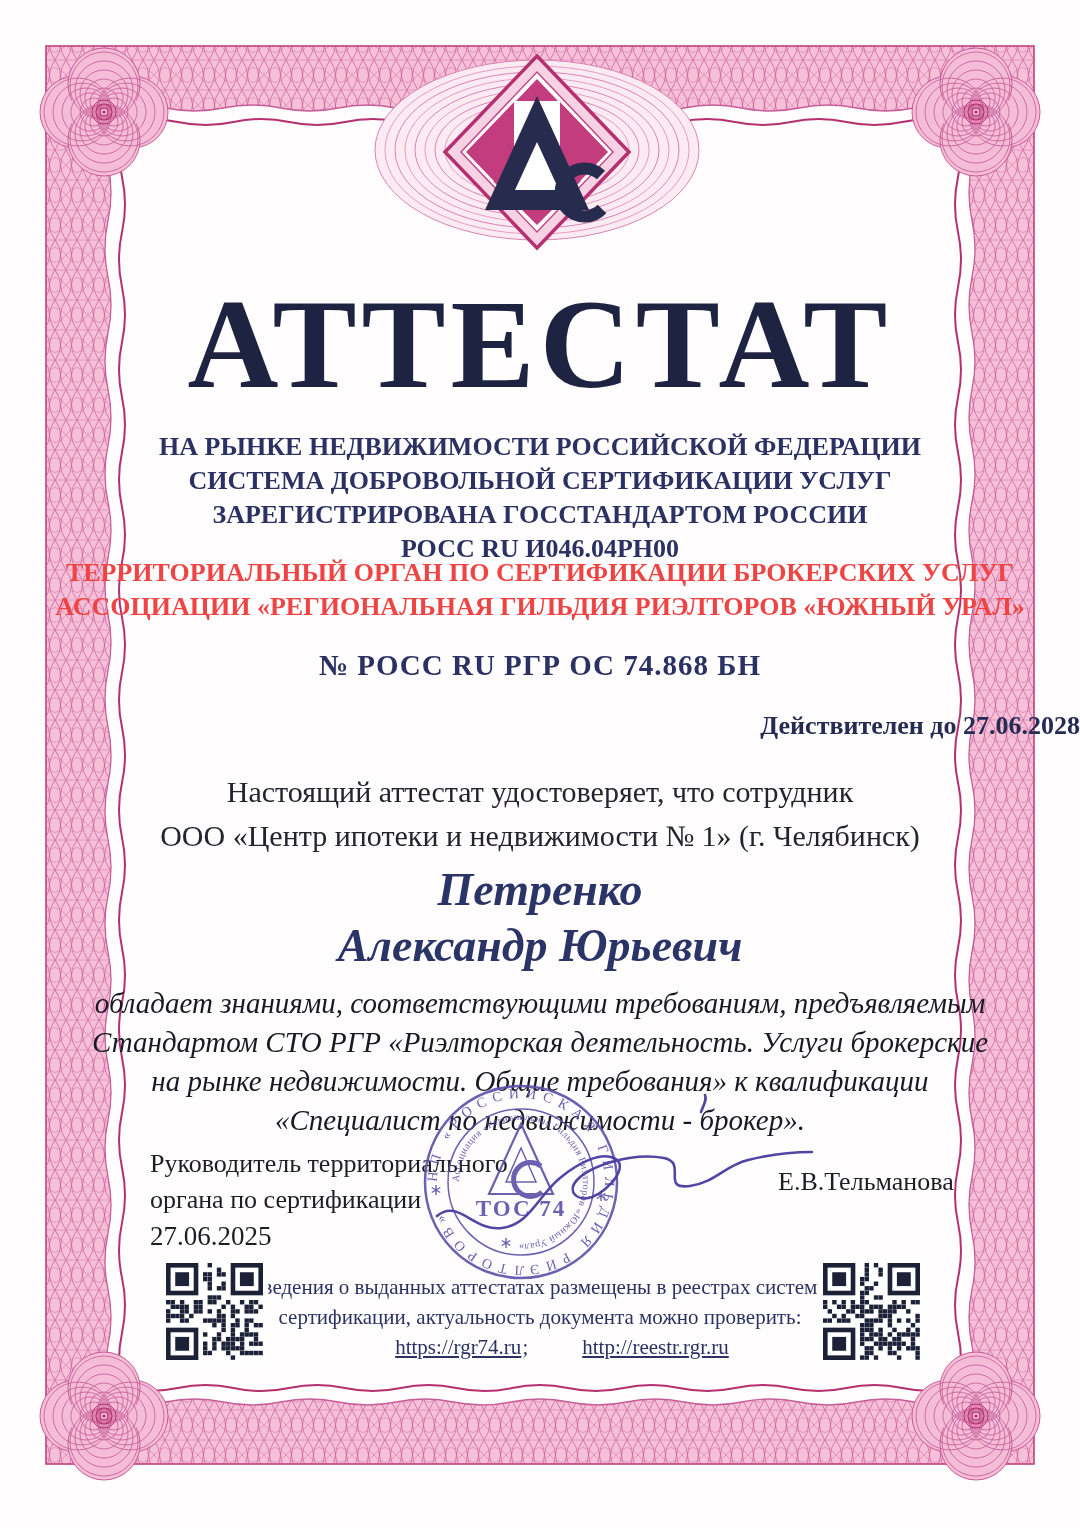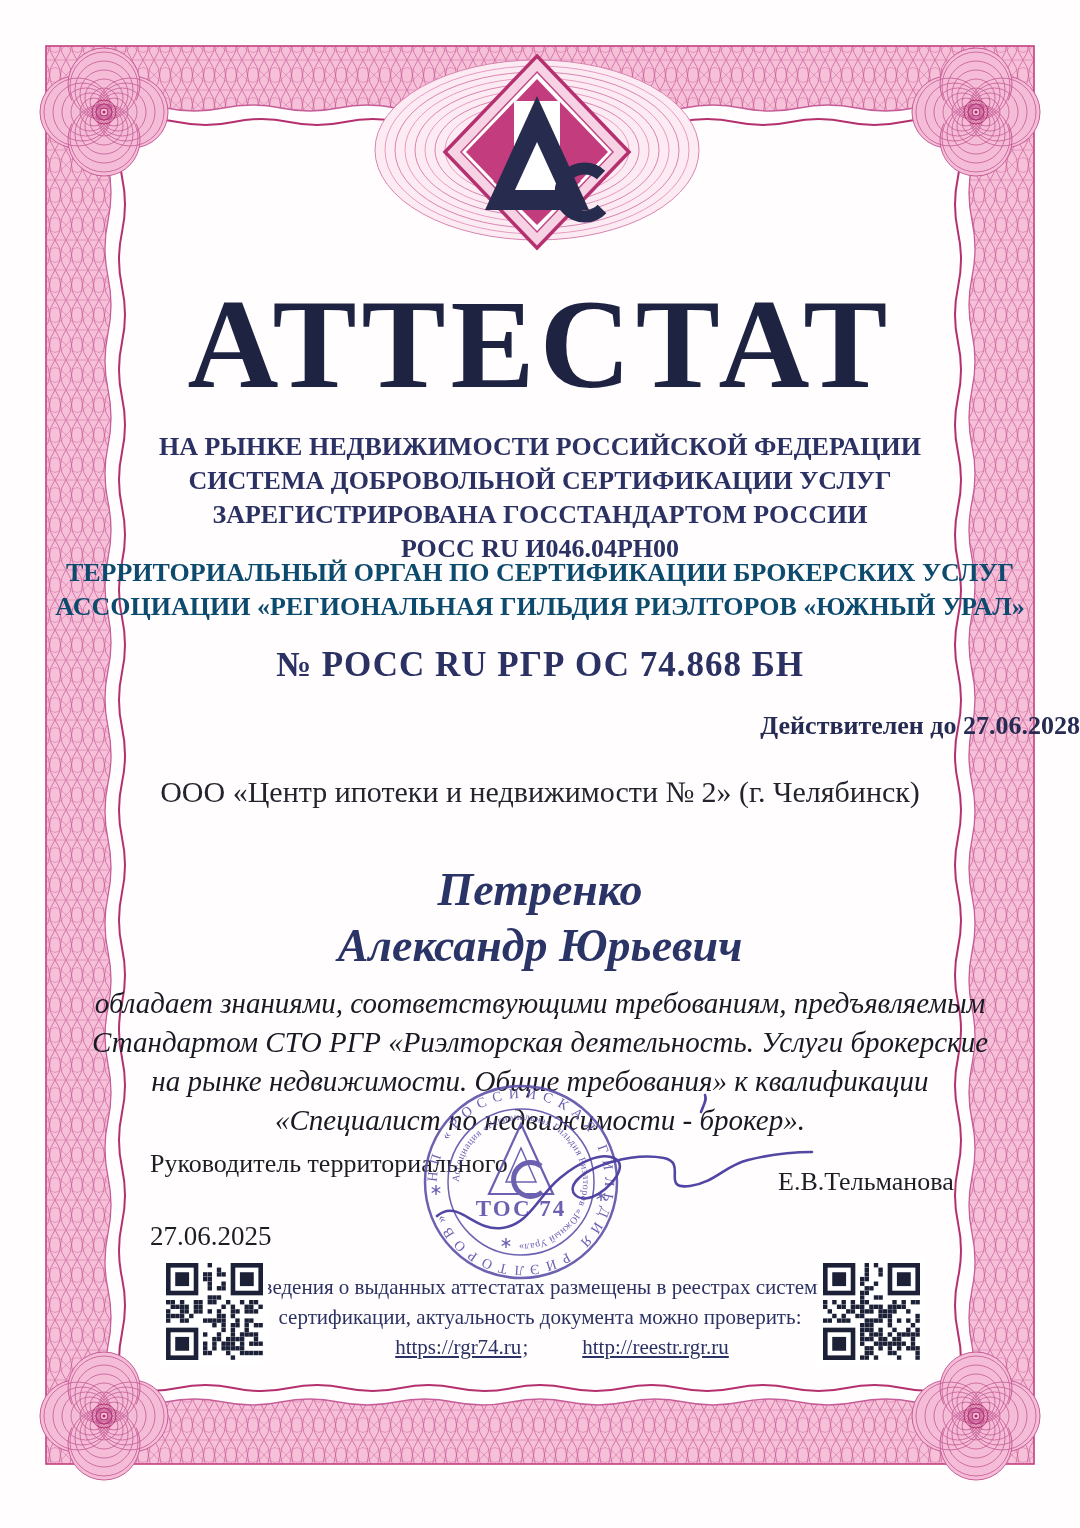--- a/index.html
+++ b/index.html
@@ -9,22 +9,22 @@
   }
   svg.layer{position:absolute;left:0;top:0;width:1080px;height:1528px;}
   #deco-border{z-index:0;}
   #deco-over{z-index:3;pointer-events:none;}
   .blk{position:absolute;left:0;width:100%;text-align:center;z-index:2;}
   .title{
     top:282px;font-size:126px;line-height:1.0;font-weight:bold;
     letter-spacing:5px;color:#1e2342;
   }
   .system{top:430px;font-size:26px;line-height:34px;font-weight:bold;color:#2b3263;}
-  .authority{top:556px;font-size:26px;line-height:34px;font-weight:bold;color:#0c4a6e;}
-  .cert-number{top:644px;font-size:35px;line-height:42px;font-weight:bold;letter-spacing:1px;color:#2b3263;}
+  .authority{top:556px;font-size:26px;line-height:34px;font-weight:bold;color:#ef4444;}
+  .cert-number{top:644px;font-size:29px;line-height:42px;font-weight:bold;letter-spacing:1px;color:#2b3263;}
   .valid{top:710px;font-size:26px;line-height:32px;font-weight:bold;color:#252b52;text-align:right;}
   .statement{top:770px;font-size:30px;line-height:44px;color:#24242e;}
   .holder{top:862px;font-size:46px;line-height:56px;font-weight:bold;font-style:italic;color:#2b3466;}
   .qualification{top:984px;font-size:29px;line-height:39px;font-style:italic;color:#191923;}
   .leftcol{position:absolute;left:150px;text-align:left;z-index:2;color:#1d1d24;}
   .signer-role{top:1146px;font-size:26px;line-height:36px;}
   .issue-date{top:1221px;font-size:27px;}
   .signer-name{position:absolute;left:778px;top:1167px;font-size:26px;color:#1d1d24;z-index:2;}
   .footer{top:1272px;font-size:21px;line-height:30px;color:#2b3263;z-index:2;}
   .footer .lnk{text-decoration:underline;margin-left:44px;}
@@ -213,37 +213,39 @@
   <div class="blk authority">
     <div>ТЕРРИТОРИАЛЬНЫЙ ОРГАН ПО СЕРТИФИКАЦИИ БРОКЕРСКИХ УСЛУГ</div>
     <div>АССОЦИАЦИИ «РЕГИОНАЛЬНАЯ ГИЛЬДИЯ РИЭЛТОРОВ «ЮЖНЫЙ УРАЛ»</div>
   </div>
 
   <div class="blk cert-number">№ РОСС RU РГР ОС 74.868 БН</div>
 
   <div class="blk valid">Действителен до 27.06.2028</div>
 
   <div class="blk statement">
-    <div>ООО «Центр ипотеки и недвижимости № 2» (г. Челябинск)</div>
+    <div>Настоящий аттестат удостоверяет, что сотрудник</div>
+    <div>ООО «Центр ипотеки и недвижимости № 1» (г. Челябинск)</div>
   </div>
 
   <div class="blk holder">
     <div>Петренко</div>
     <div>Александр Юрьевич</div>
   </div>
 
   <div class="blk qualification">
     <div>обладает знаниями, соответствующими требованиям, предъявляемым</div>
     <div>Стандартом СТО РГР «Риэлторская деятельность. Услуги брокерские</div>
     <div>на рынке недвижимости.  Общие требования» к квалификации</div>
     <div>«Специалист по недвижимости - брокер».</div>
   </div>
 
   <div class="leftcol signer-role">
     <div>Руководитель территориального</div>
+    <div>органа по сертификации</div>
   </div>
 
   <div class="signer-name">Е.В.Тельманова</div>
 
   <div class="leftcol issue-date">27.06.2025</div>
 
   <div class="blk footer">
     <div>Сведения о выданных аттестатах размещены в реестрах системы</div>
     <div>сертификации, актуальность документа можно проверить:</div>
     <div>

